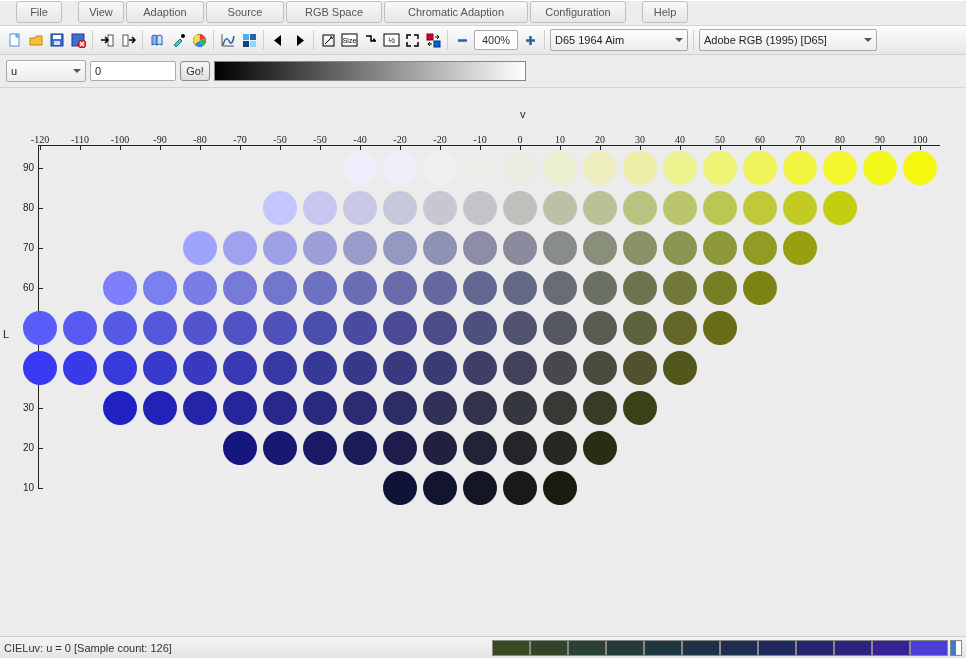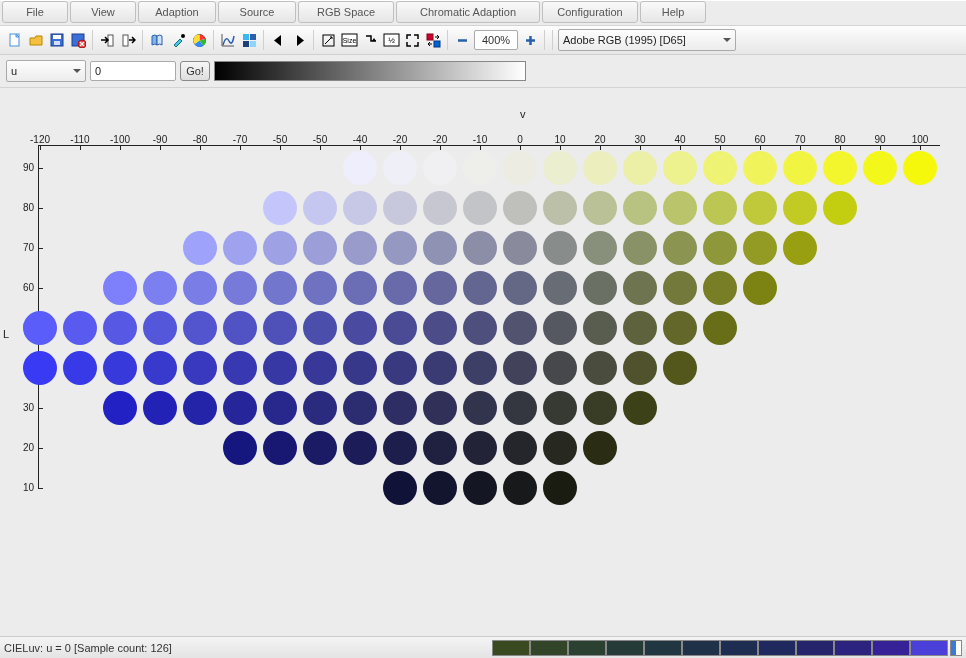--- a/index.html
+++ b/index.html
@@ -27,21 +27,21 @@
     align-items: center;
     justify-content: center;
     height: 22px;
     background: linear-gradient(#f9f9f9, #e6e6e6);
     border: 1px solid #bfbfbf;
     border-radius: 3px;
     color: #555;
     padding: 0 4px;
     box-sizing: border-box;
   }
-  .menu-item[data-w="66"]  { width: 66px; }
+  .menu-item[data-w="66"]  { width: 46px; margin-left: 14px; }
   .menu-item[data-w="78"]  { width: 78px; }
   .menu-item[data-w="96"]  { width: 96px; }
   .menu-item[data-w="144"] { width: 144px; }
 
   .toolbar {
     display: flex;
     align-items: center;
     height: 28px;
     background: linear-gradient(#fdfdfd, #e7e7e7);
     border-top: 1px solid #d4d4d4;
@@ -151,20 +151,21 @@
     width: 12px;
     text-align: center;
   }
   .x-tick {
     position: absolute;
     top: 46px;
     width: 34px;
     text-align: center;
     font-size: 10px;
     color: #222;
+    font-family: Liberation Serif, serif;
   }
   .y-tick {
     position: absolute;
     left: 14px;
     width: 20px;
     text-align: right;
     font-size: 10px;
     color: #222;
   }
   .axis-line-x {
@@ -375,20 +376,24 @@
       </svg>
     </div>
   <div class="zoom-box">400%</div>
   <div class="tbtn">
       <svg width="15" height="15">
         <line x1="3" y1="7.5" x2="12" y2="7.5" stroke="#2a5faa" stroke-width="2.5"></line>
         <line x1="7.5" y1="3" x2="7.5" y2="12" stroke="#2a5faa" stroke-width="2.5"></line>
       </svg>
     </div>
   <div class="sep"></div>
+  <div class="combo" style="width:128px">
+    <span>D65 1964 Aim</span>
+    <span class="caret"></span>
+  </div>
   <div class="sep"></div>
   <div class="combo" style="width:168px">
     <span>Adobe RGB (1995) [D65]</span>
     <span class="caret"></span>
   </div>
 </div>
 
 <div class="subbar">
   <div class="combo" style="width:70px">
     <span>u</span>

